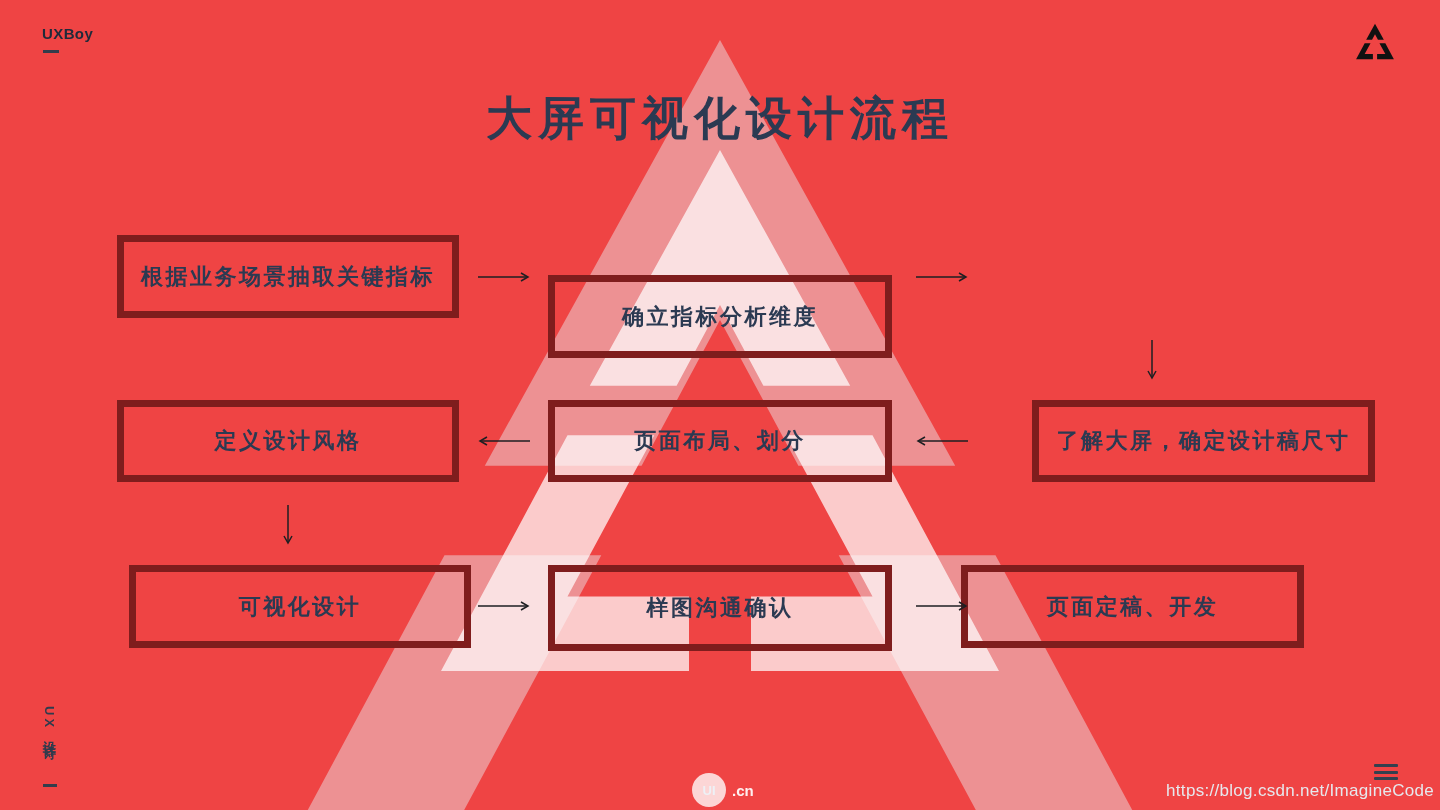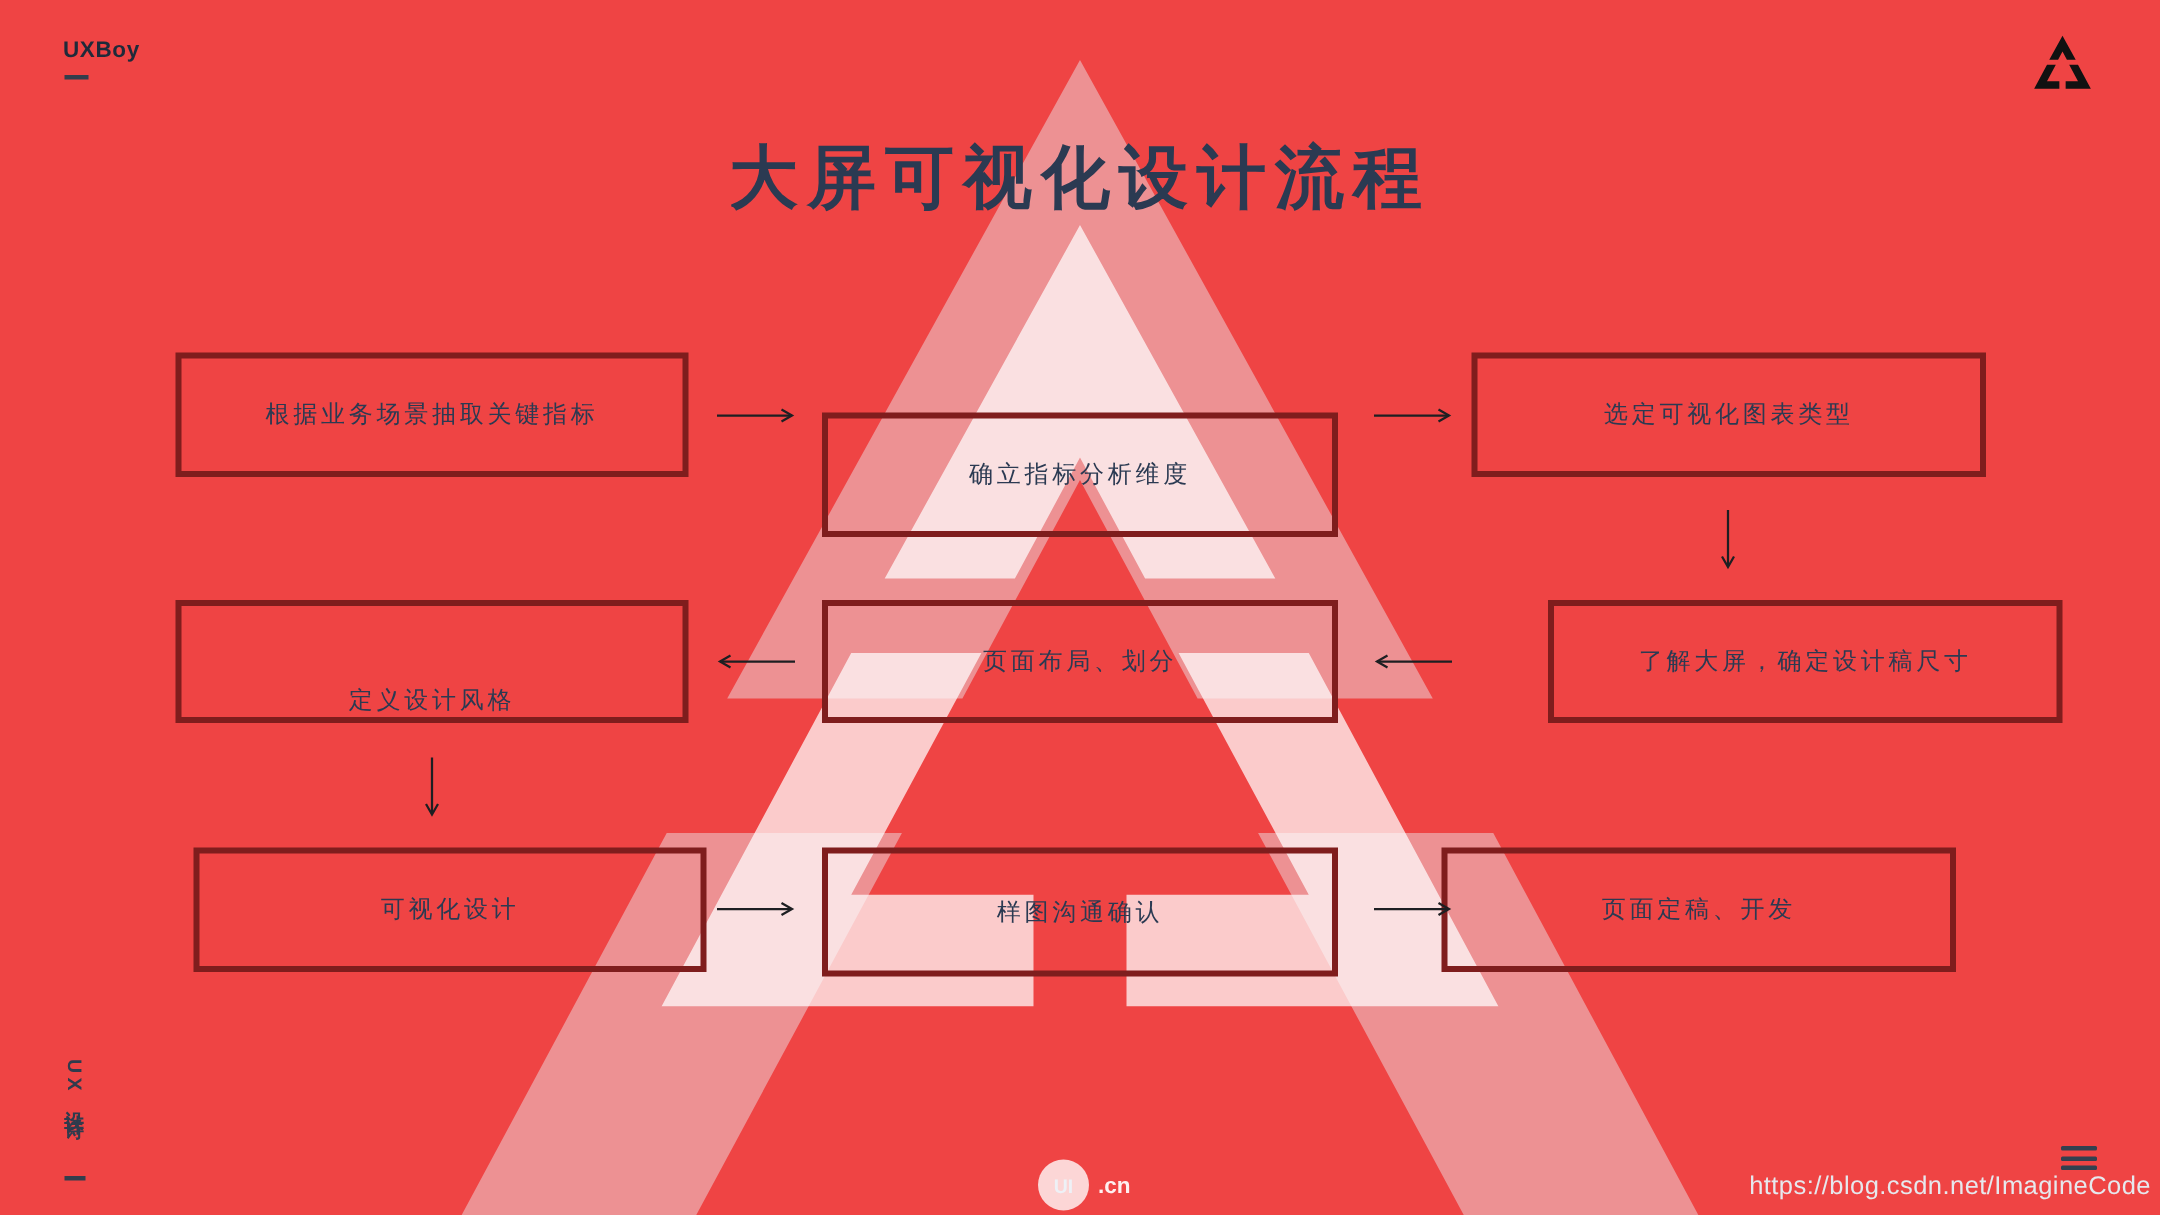--- a/index.html
+++ b/index.html
@@ -26,23 +26,23 @@
   .logo{position:absolute;left:1354px;top:21px;width:42px;height:41px;}
   .logo svg{display:block;width:100%;height:100%;}
   
   .title{
     position:absolute;left:0;top:88px;width:1440px;text-align:center;
     font-size:46px;font-weight:800;color:#2b3a52;letter-spacing:6px;
   }
   
   .fbox{
     position:absolute;box-sizing:border-box;
-    border:4px solid #7f1d1d;background:transparent;
+    border:7px solid #7f1d1d;background:transparent;
     display:flex;align-items:center;justify-content:center;
-    font-size:16px;font-weight:400;color:#2b3a52;letter-spacing:2.5px;
+    font-size:22px;font-weight:700;color:#2b3a52;letter-spacing:2.5px;
     text-align:center;
   }
   
   .arrow{position:absolute;}
   .arrow svg{display:block;}
   .arrow line,.arrow path{stroke:#1d1f22;stroke-width:1.5;fill:none;}
   
   .vbrand{
     position:absolute;left:40px;top:706px;
     writing-mode:vertical-rl;text-orientation:mixed;
@@ -110,25 +110,22 @@
   </div>
 
   <div class="title">大屏可视化设计流程</div>
 
   <div class="fbox" style="left:117px;top:235px;width:342px;height:83px;">
     <span>根据业务场景抽取关键指标</span>
   </div>
   <div class="fbox" style="left:548px;top:235px;width:344px;height:83px;margin-top:40px;">
     <span>确立指标分析维度</span>
   </div>
-  <div class="fbox" style="left:981px;top:235px;width:343px;height:83px;">
-    <span>选定可视化图表类型</span>
-  </div>
-
-  <div class="fbox" style="left:117px;top:400px;width:342px;height:82px;align-items:flex-end;">
+
+  <div class="fbox" style="left:117px;top:400px;width:342px;height:82px;">
     <span>定义设计风格</span>
   </div>
   <div class="fbox" style="left:548px;top:400px;width:344px;height:82px;">
     <span>页面布局、划分</span>
   </div>
   <div class="fbox" style="left:1032px;top:400px;width:343px;height:82px;">
     <span>了解大屏，确定设计稿尺寸</span>
   </div>
 
   <div class="fbox" style="left:129px;top:565px;width:342px;height:83px;">

